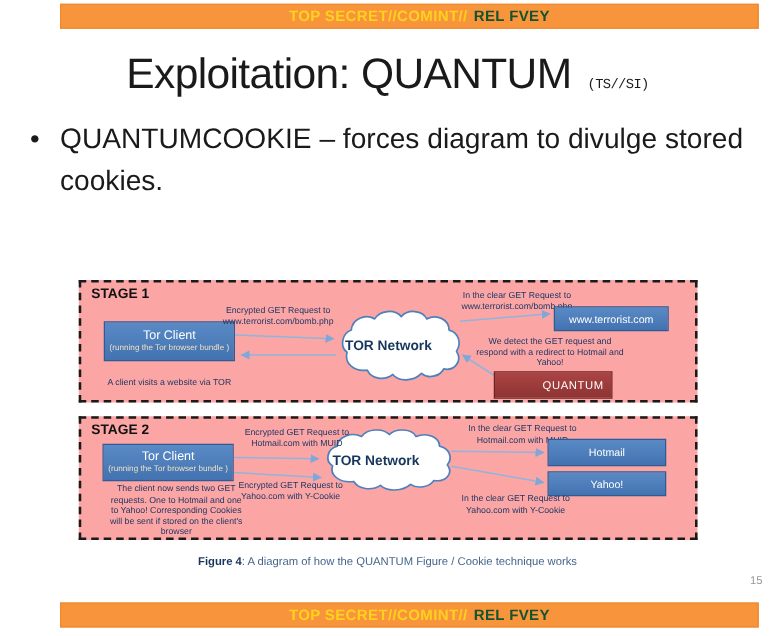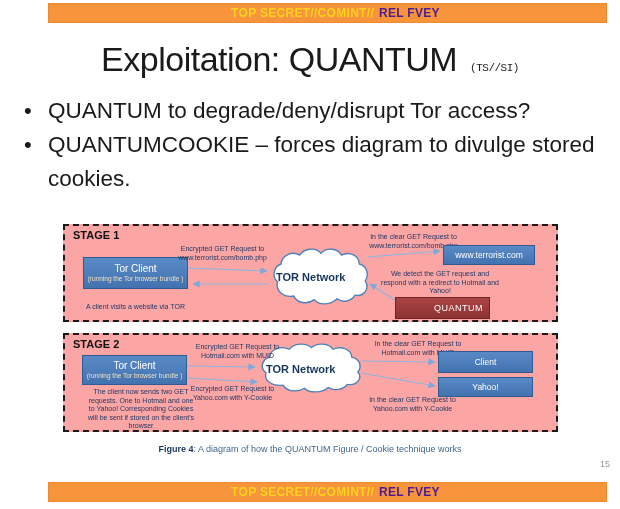--- a/index.html
+++ b/index.html
@@ -10,21 +10,21 @@
   
   .banner{
     position:absolute;left:48px;width:559px;height:20px;
     background:#F8943B;border:1px solid #ED8A2F;box-sizing:border-box;
     text-align:center;line-height:18px;font-size:12px;font-weight:bold;
     letter-spacing:0.3px;white-space:nowrap;
   }
   .banner-top{top:3px;}
   .banner-bottom{top:482px;}
   .banner .cls{color:#FFD21E;margin-left:16px;}
-  .banner .rel{color:#4c1d95;margin-left:5px;}
+  .banner .rel{color:#14532d;margin-left:5px;}
   
   .title{
     position:absolute;top:40px;left:0;width:100%;text-align:center;
     font-size:34px;font-weight:400;color:#1a1a1a;letter-spacing:-0.5px;margin:0;
   }
   .title .title-cls{font-size:11px;font-weight:400;margin-left:4px;color:#1a1a1a;font-family:Liberation Mono, monospace;}
   
   .bullets{position:absolute;top:94px;left:22px;right:4px;margin:0;padding:0;list-style:none;}
   .bullets li{
     position:relative;padding-left:26px;font-size:22.5px;line-height:34px;color:#1a1a1a;
@@ -77,21 +77,20 @@
   <div class="banner banner-top">
     <span class="cls">TOP SECRET//COMINT//</span><span class="rel">REL FVEY</span>
   </div>
 
   <h1 class="title">
     <span>Exploitation: QUANTUM</span>
     <span class="title-cls">(TS//SI)</span>
   </h1>
 
   <ul class="bullets">
-    <li>QUANTUM to degrade/deny/disrupt Tor access?</li>
     <li>QUANTUMCOOKIE – forces diagram to divulge stored cookies.</li>
   </ul>
 
   <div class="stage stage1">
     <svg class="stage-svg" width="491" height="94" viewBox="0 0 491 94">
       <defs>
         <marker id="ah1" markerWidth="7" markerHeight="7" refX="5.5" refY="3" orient="auto">
           <path d="M0,0 L6,3 L0,6 Z" fill="#7FA8D9"></path>
         </marker>
       </defs>
@@ -140,21 +139,21 @@
 
     <div class="dbox tor2">
       <div class="bt">Tor Client</div>
       <div class="bs">(running the Tor browser bundle )</div>
     </div>
 
     <div class="dlabel" style="left:125px;top:8px;width:95px;">Encrypted GET Request to Hotmail.com with MUID</div>
     <div class="dlabel" style="left:120px;top:50px;width:95px;">Encrypted GET Request to Yahoo.com with Y-Cookie</div>
     <div class="cloud-label" style="left:201px;top:28px;">TOR Network</div>
     <div class="dlabel" style="left:303px;top:5px;width:100px;">In the clear GET Request to Hotmail.com with MUID</div>
-    <div class="dbox hotmail">Client</div>
+    <div class="dbox hotmail">Hotmail</div>
     <div class="dbox yahoo">Yahoo!</div>
     <div class="dlabel" style="left:295px;top:61px;width:105px;">In the clear GET Request to Yahoo.com with Y-Cookie</div>
     <div class="dlabel" style="left:20px;top:53px;width:112px;">The client now sends two GET requests. One to Hotmail and one to Yahoo! Corresponding Cookies will be sent if stored on the client's browser</div>
   </div>
 
   <div class="fig-caption">
     <span class="figb">Figure 4</span><span>: A diagram of how the QUANTUM Figure / Cookie technique works</span>
   </div>
 
   <div class="page-number">15</div>

